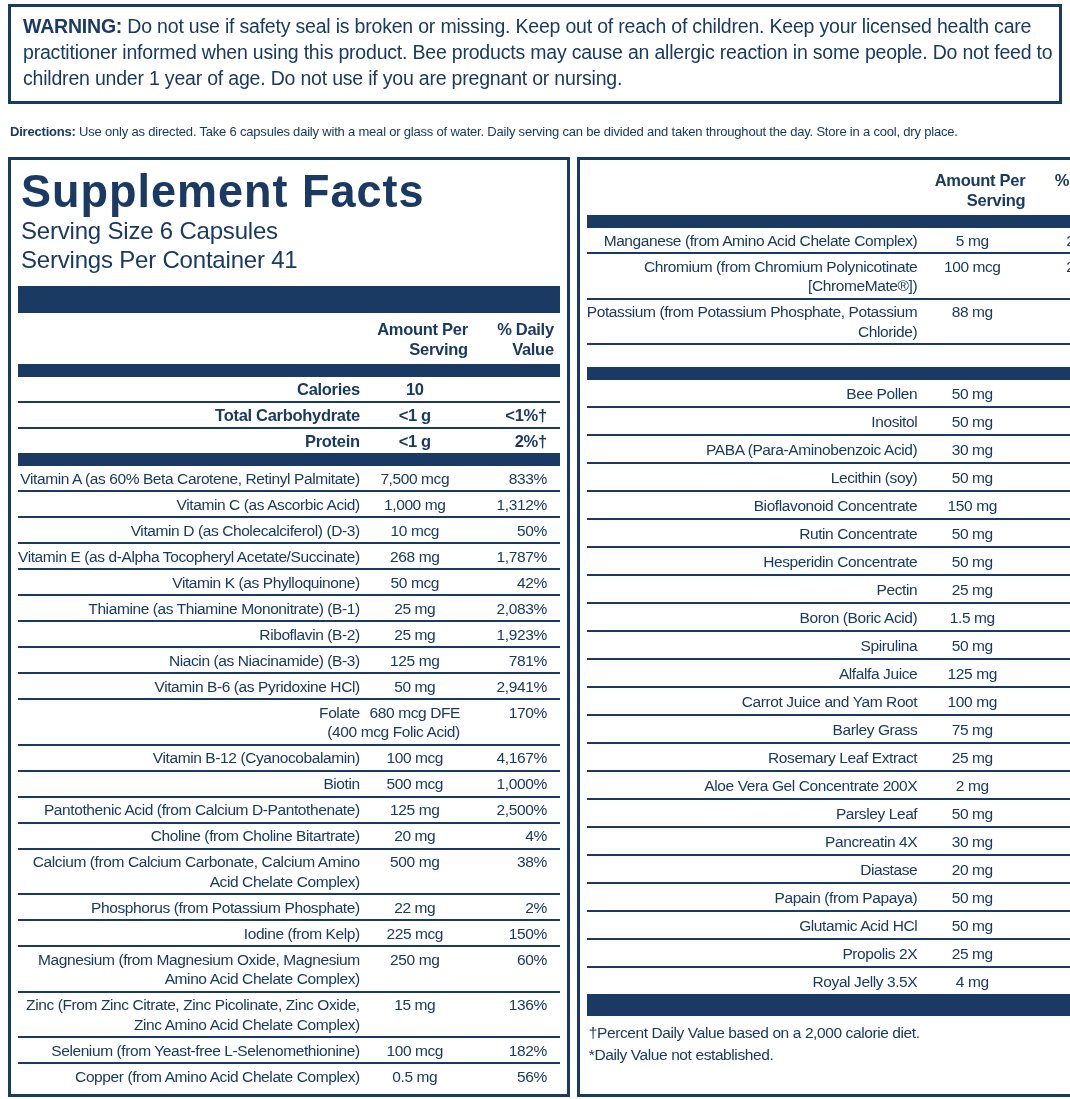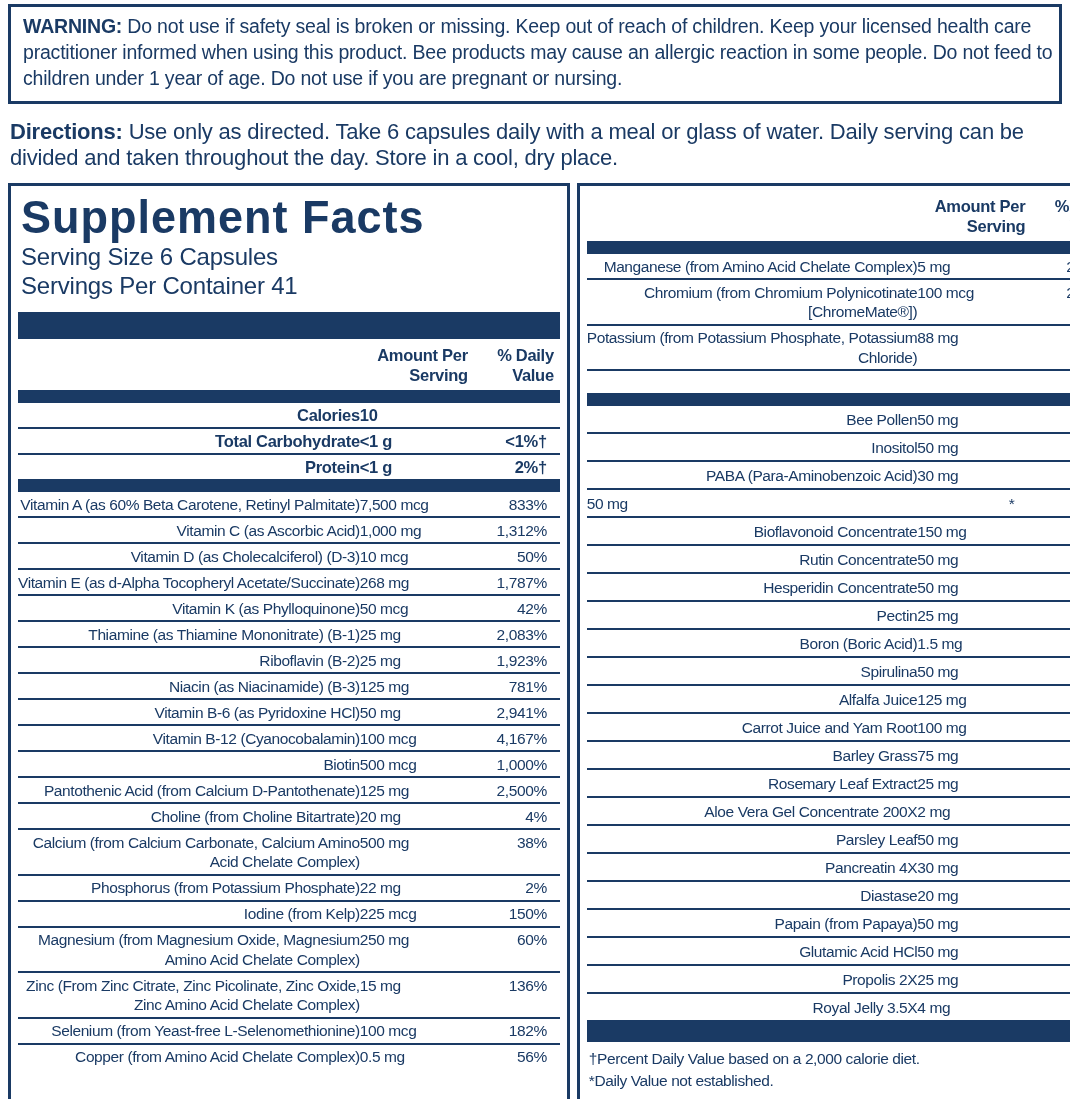--- a/index.html
+++ b/index.html
@@ -16,21 +16,21 @@
 
   
   .warning-box {
     border: 3px solid var(--navy);
     padding: 6px 4px 10px 12px;
     font-size: 19.5px; line-height: 26px;
     letter-spacing: -0.2px;
   }
   .directions {
     margin: 15px 2px 12px 2px;
-    font-size: 22px; line-height: 26px;
+    font-size: 13px; line-height: 26px;
     letter-spacing: -0.2px;
   }
 
   
   .panels { display: flex; gap: 7px; align-items: stretch; }
   .panel {
     border: 3px solid var(--navy);
     flex: 1 1 0;
     padding: 4px 7px 6px 7px;
     display: flex; flex-direction: column;
@@ -63,21 +63,21 @@
   .row {
     display: grid; grid-template-columns: 1fr 110px 90px;
     padding: 2.5px 0 2px 0;
     font-size: 15.5px; line-height: 19.5px; letter-spacing: -0.4px;
   }
   .row + .row { border-top: 2px solid var(--navy); }
   .rows.bottom-line { border-bottom: 2px solid var(--navy); }
   .rows-right .row { padding: 3.5px 0 3px 0; }
   .row .name { white-space: nowrap; text-align: right; }
   .row .n2 { display: block; padding-left: 15px; }
-  .row .amt { text-align: left; white-space: nowrap; }
+  .row .amt { text-align: center; white-space: nowrap; }
   .row .dv  { text-align: right; padding-right: 13px; white-space: nowrap; }
   .row .amt2 {
     grid-column: 1 / -1; text-align: right;
     padding-right: 100px; white-space: nowrap;
   }
   .row.bold { font-weight: bold; font-size: 16.5px; letter-spacing: -0.3px; }
 
   .gap-spacer { height: 22px; }
   .footnotes {
     padding: 6px 2px 2px 2px;
@@ -239,20 +239,29 @@
         <div class="row">
           <div class="cell name">
             <span class="n1">Vitamin B-6 (as Pyridoxine HCl)</span>
             
           </div>
           <div class="cell amt">50 mg</div>
           <div class="cell dv">2,941%</div>
 
         </div>
 
+        <div class="row">
+          <div class="cell name">
+            <span class="n1">Folate</span>
+            
+          </div>
+          <div class="cell amt">680 mcg DFE</div>
+          <div class="cell dv">170%</div>
+          <div class="amt2">(400 mcg Folic Acid)</div>
+        </div>
 
         <div class="row">
           <div class="cell name">
             <span class="n1">Vitamin B-12 (Cyanocobalamin)</span>
             
           </div>
           <div class="cell amt">100 mcg</div>
           <div class="cell dv">4,167%</div>
 
         </div>
@@ -438,20 +447,24 @@
           <div class="cell name">
             <span class="n1">PABA (Para-Aminobenzoic Acid)</span>
             
           </div>
           <div class="cell amt">30 mg</div>
           <div class="cell dv">*</div>
 
         </div>
 
         <div class="row">
+          <div class="cell name">
+            <span class="n1">Lecithin (soy)</span>
+            
+          </div>
           <div class="cell amt">50 mg</div>
           <div class="cell dv">*</div>
 
         </div>
 
         <div class="row">
           <div class="cell name">
             <span class="n1">Bioflavonoid Concentrate</span>
             
           </div>

